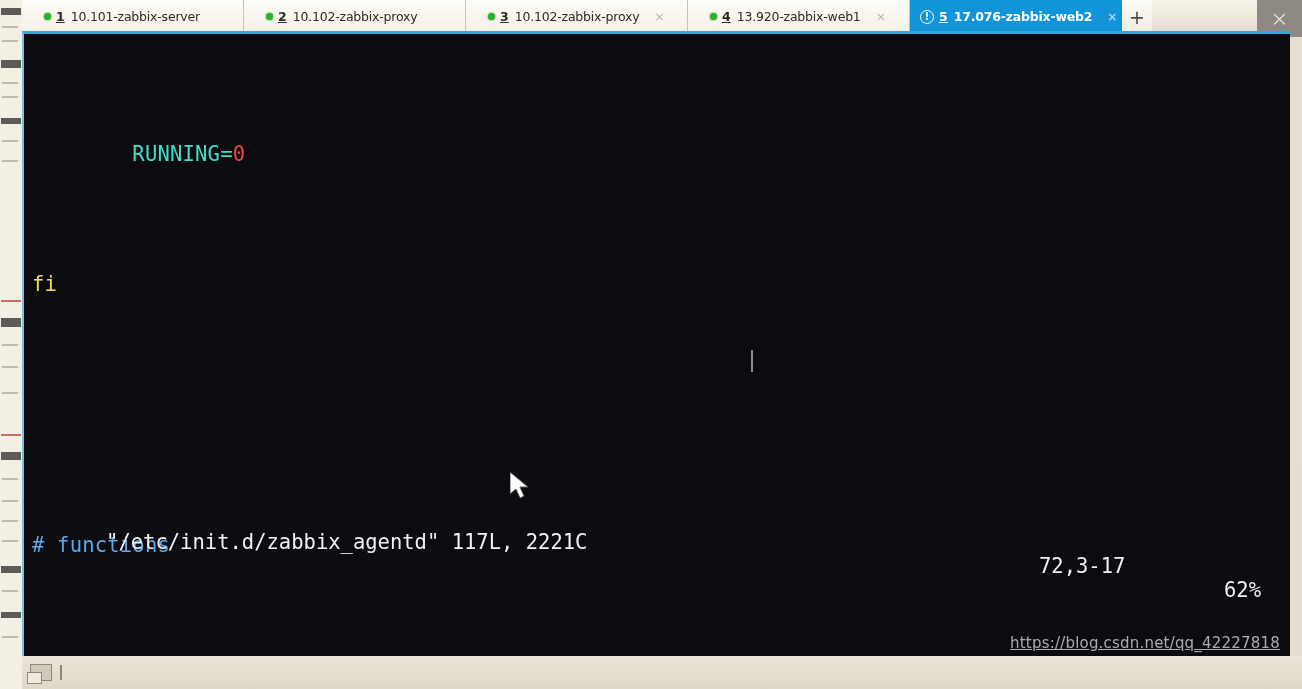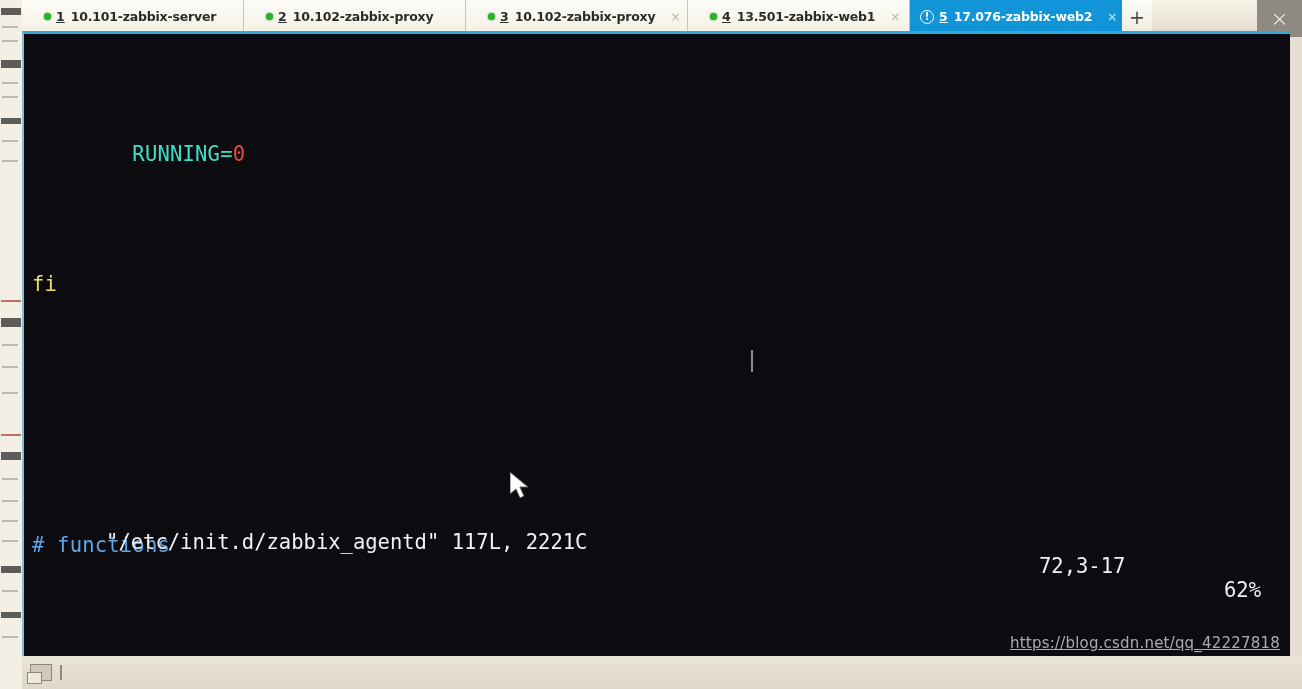--- a/index.html
+++ b/index.html
@@ -83,21 +83,21 @@
     border-radius: 50%;
     background: #27b327;
     box-shadow: 0 0 2px #1d8a1d;
     flex: 0 0 auto;
   }
   .tab .tnum {
     text-decoration: underline;
     font-weight: 600;
     margin-right: 1px;
   }
-  .tab .tlabel { letter-spacing: -0.2px; font-weight: bold; }
+  .tab .tlabel { letter-spacing: -0.2px; }
   .tab .tclose {
     margin-left: 10px;
     color: #b8b2a4;
     font-size: 12px;
   }
   .tab.active {
     background: #1294d8;
     color: #ffffff;
     border-right: none;
     font-weight: 600;
@@ -316,21 +316,21 @@
       <div class="tab" style="width:222px;">
         <span class="dot"></span>
         <span class="tnum">3</span>
         <span class="tlabel">10.102-zabbix-proxy</span>
         <span class="tclose">×</span>
       </div>
 
       <div class="tab" style="width:222px;">
         <span class="dot"></span>
         <span class="tnum">4</span>
-        <span class="tlabel">13.501-zabbix-web1</span>
+        <span class="tlabel">13.920-zabbix-web1</span>
         <span class="tclose">×</span>
       </div>
 
       <div class="tab active" style="width:212px;">
         <span class="warn-icon">!</span>
         <span class="tnum">5</span>
         <span class="tlabel">17.076-zabbix-web2</span>
         <span class="tclose">×</span>
       </div>
 

